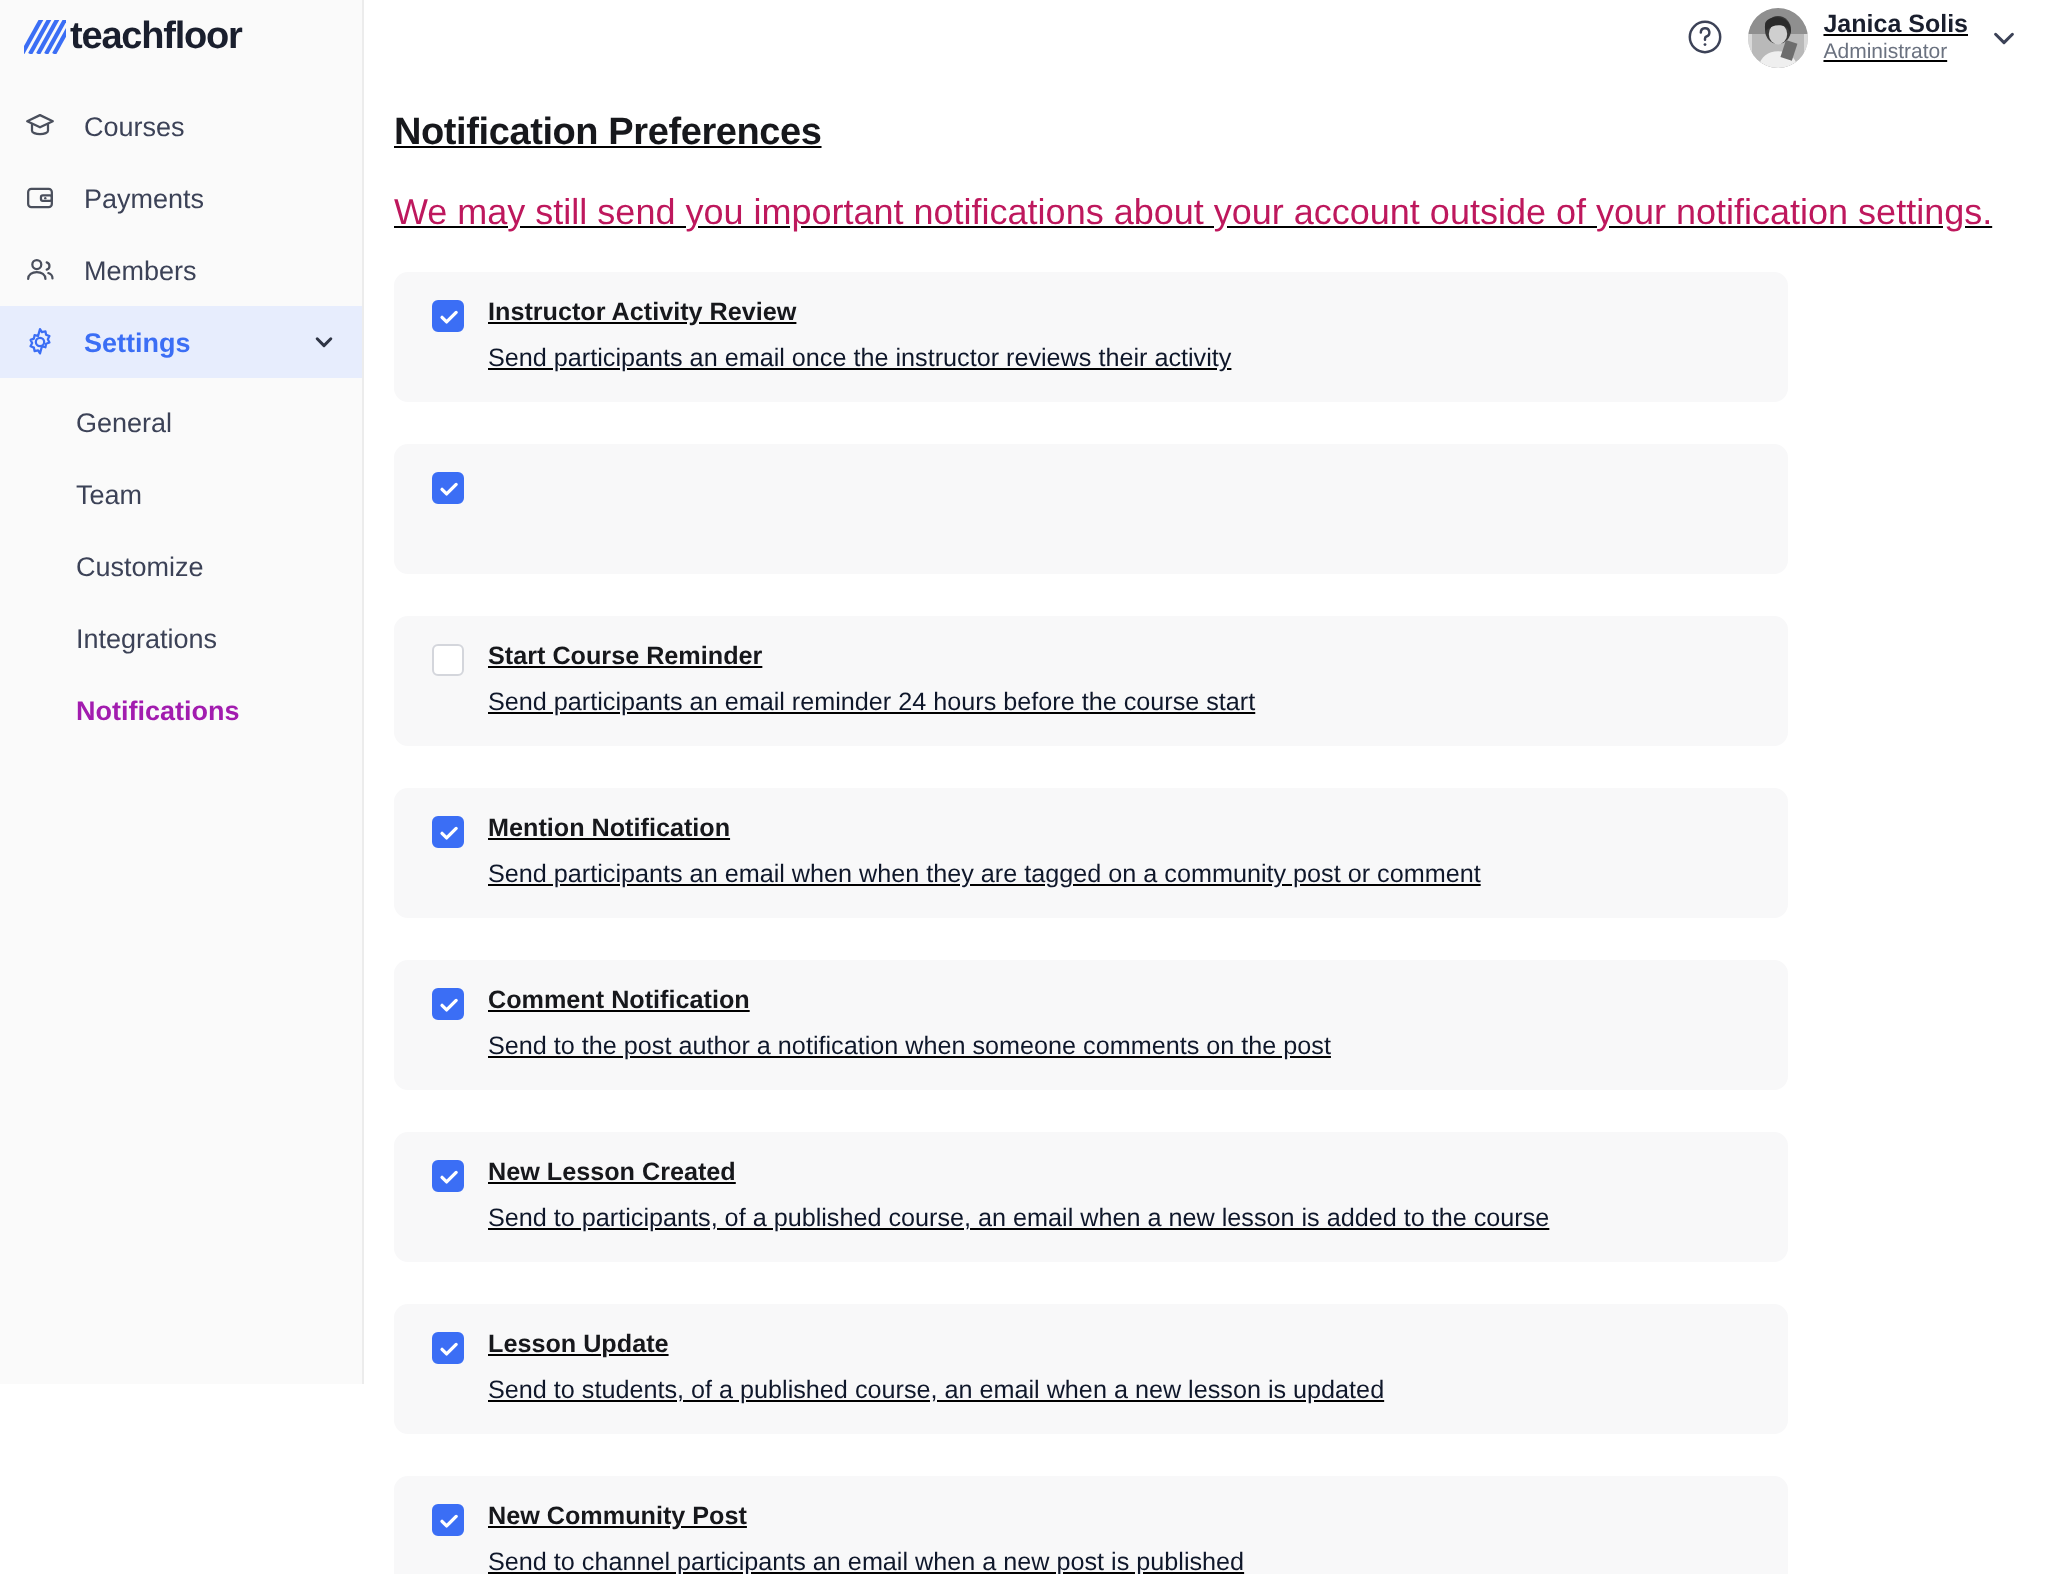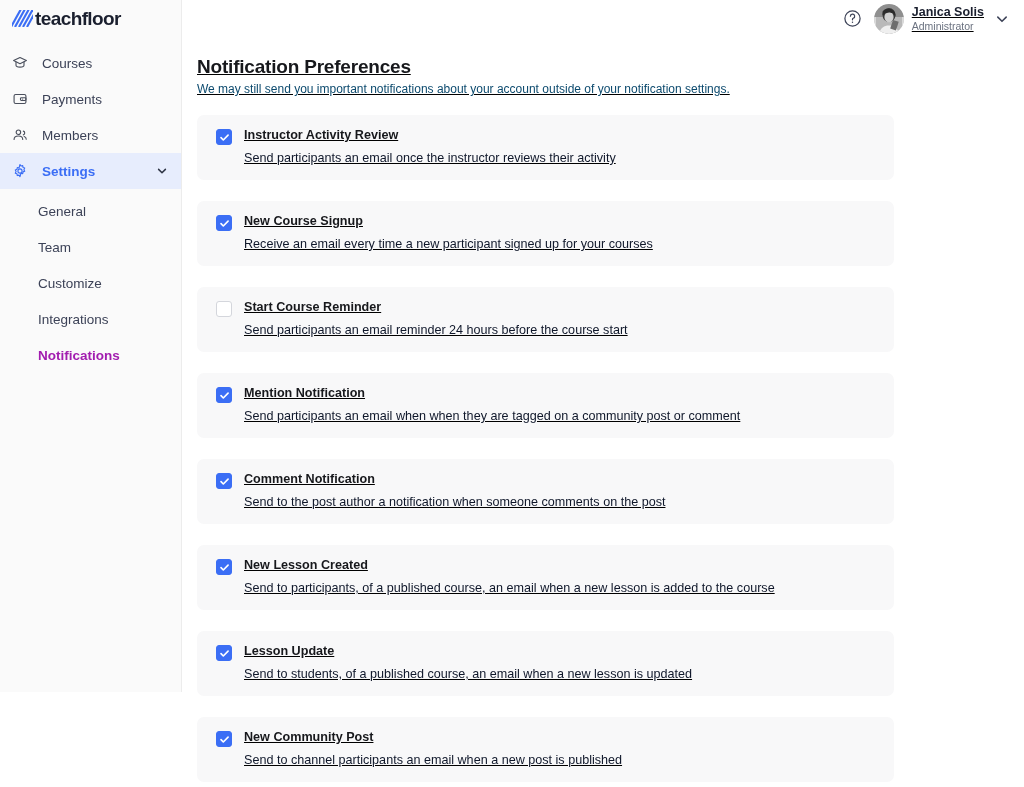--- a/index.html
+++ b/index.html
@@ -158,23 +158,23 @@
 
   .content { padding-left: 15px; padding-right: 0; }
   .page-title {
     font-size: 19px;
     font-weight: bold;
     color: #17181c;
     margin-top: 19px;
     letter-spacing: -0.2px;
   }
   .page-subtitle {
-    font-size: 12px;
-    color: #0c4a6e;
-    margin-top: 4px;
+    font-size: 18px;
+    color: #be185d;
+    margin-top: 18px;
   }
 
   .pref-list {
     margin-top: 19px;
     display: flex;
     flex-direction: column;
     gap: 21px;
     width: 697px;
   }
   .pref-card {
@@ -365,24 +365,20 @@
               <div class="pref-title">Instructor Activity Review</div>
               <div class="pref-desc">Send participants an email once the instructor reviews their activity</div>
             </div>
           </div>
           <div class="pref-card">
             <span class="cbox on" role="checkbox" aria-checked="true">
               <svg width="11" height="11" viewBox="0 0 12 12" fill="none" stroke="#ffffff" stroke-width="1.8" stroke-linecap="round" stroke-linejoin="round">
                 <path d="M2.2 6.2 4.7 8.7 9.9 3.5"></path>
               </svg>
             </span>
-            <div class="pref-text">
-              <div class="pref-title">New Course Signup</div>
-              <div class="pref-desc">Receive an email every time a new participant signed up for your courses</div>
-            </div>
           </div>
           <div class="pref-card">
             <span class="cbox off" role="checkbox" aria-checked="false"></span>
             <div class="pref-text">
               <div class="pref-title">Start Course Reminder</div>
               <div class="pref-desc">Send participants an email reminder 24 hours before the course start</div>
             </div>
           </div>
           <div class="pref-card">
             <span class="cbox on" role="checkbox" aria-checked="true">

